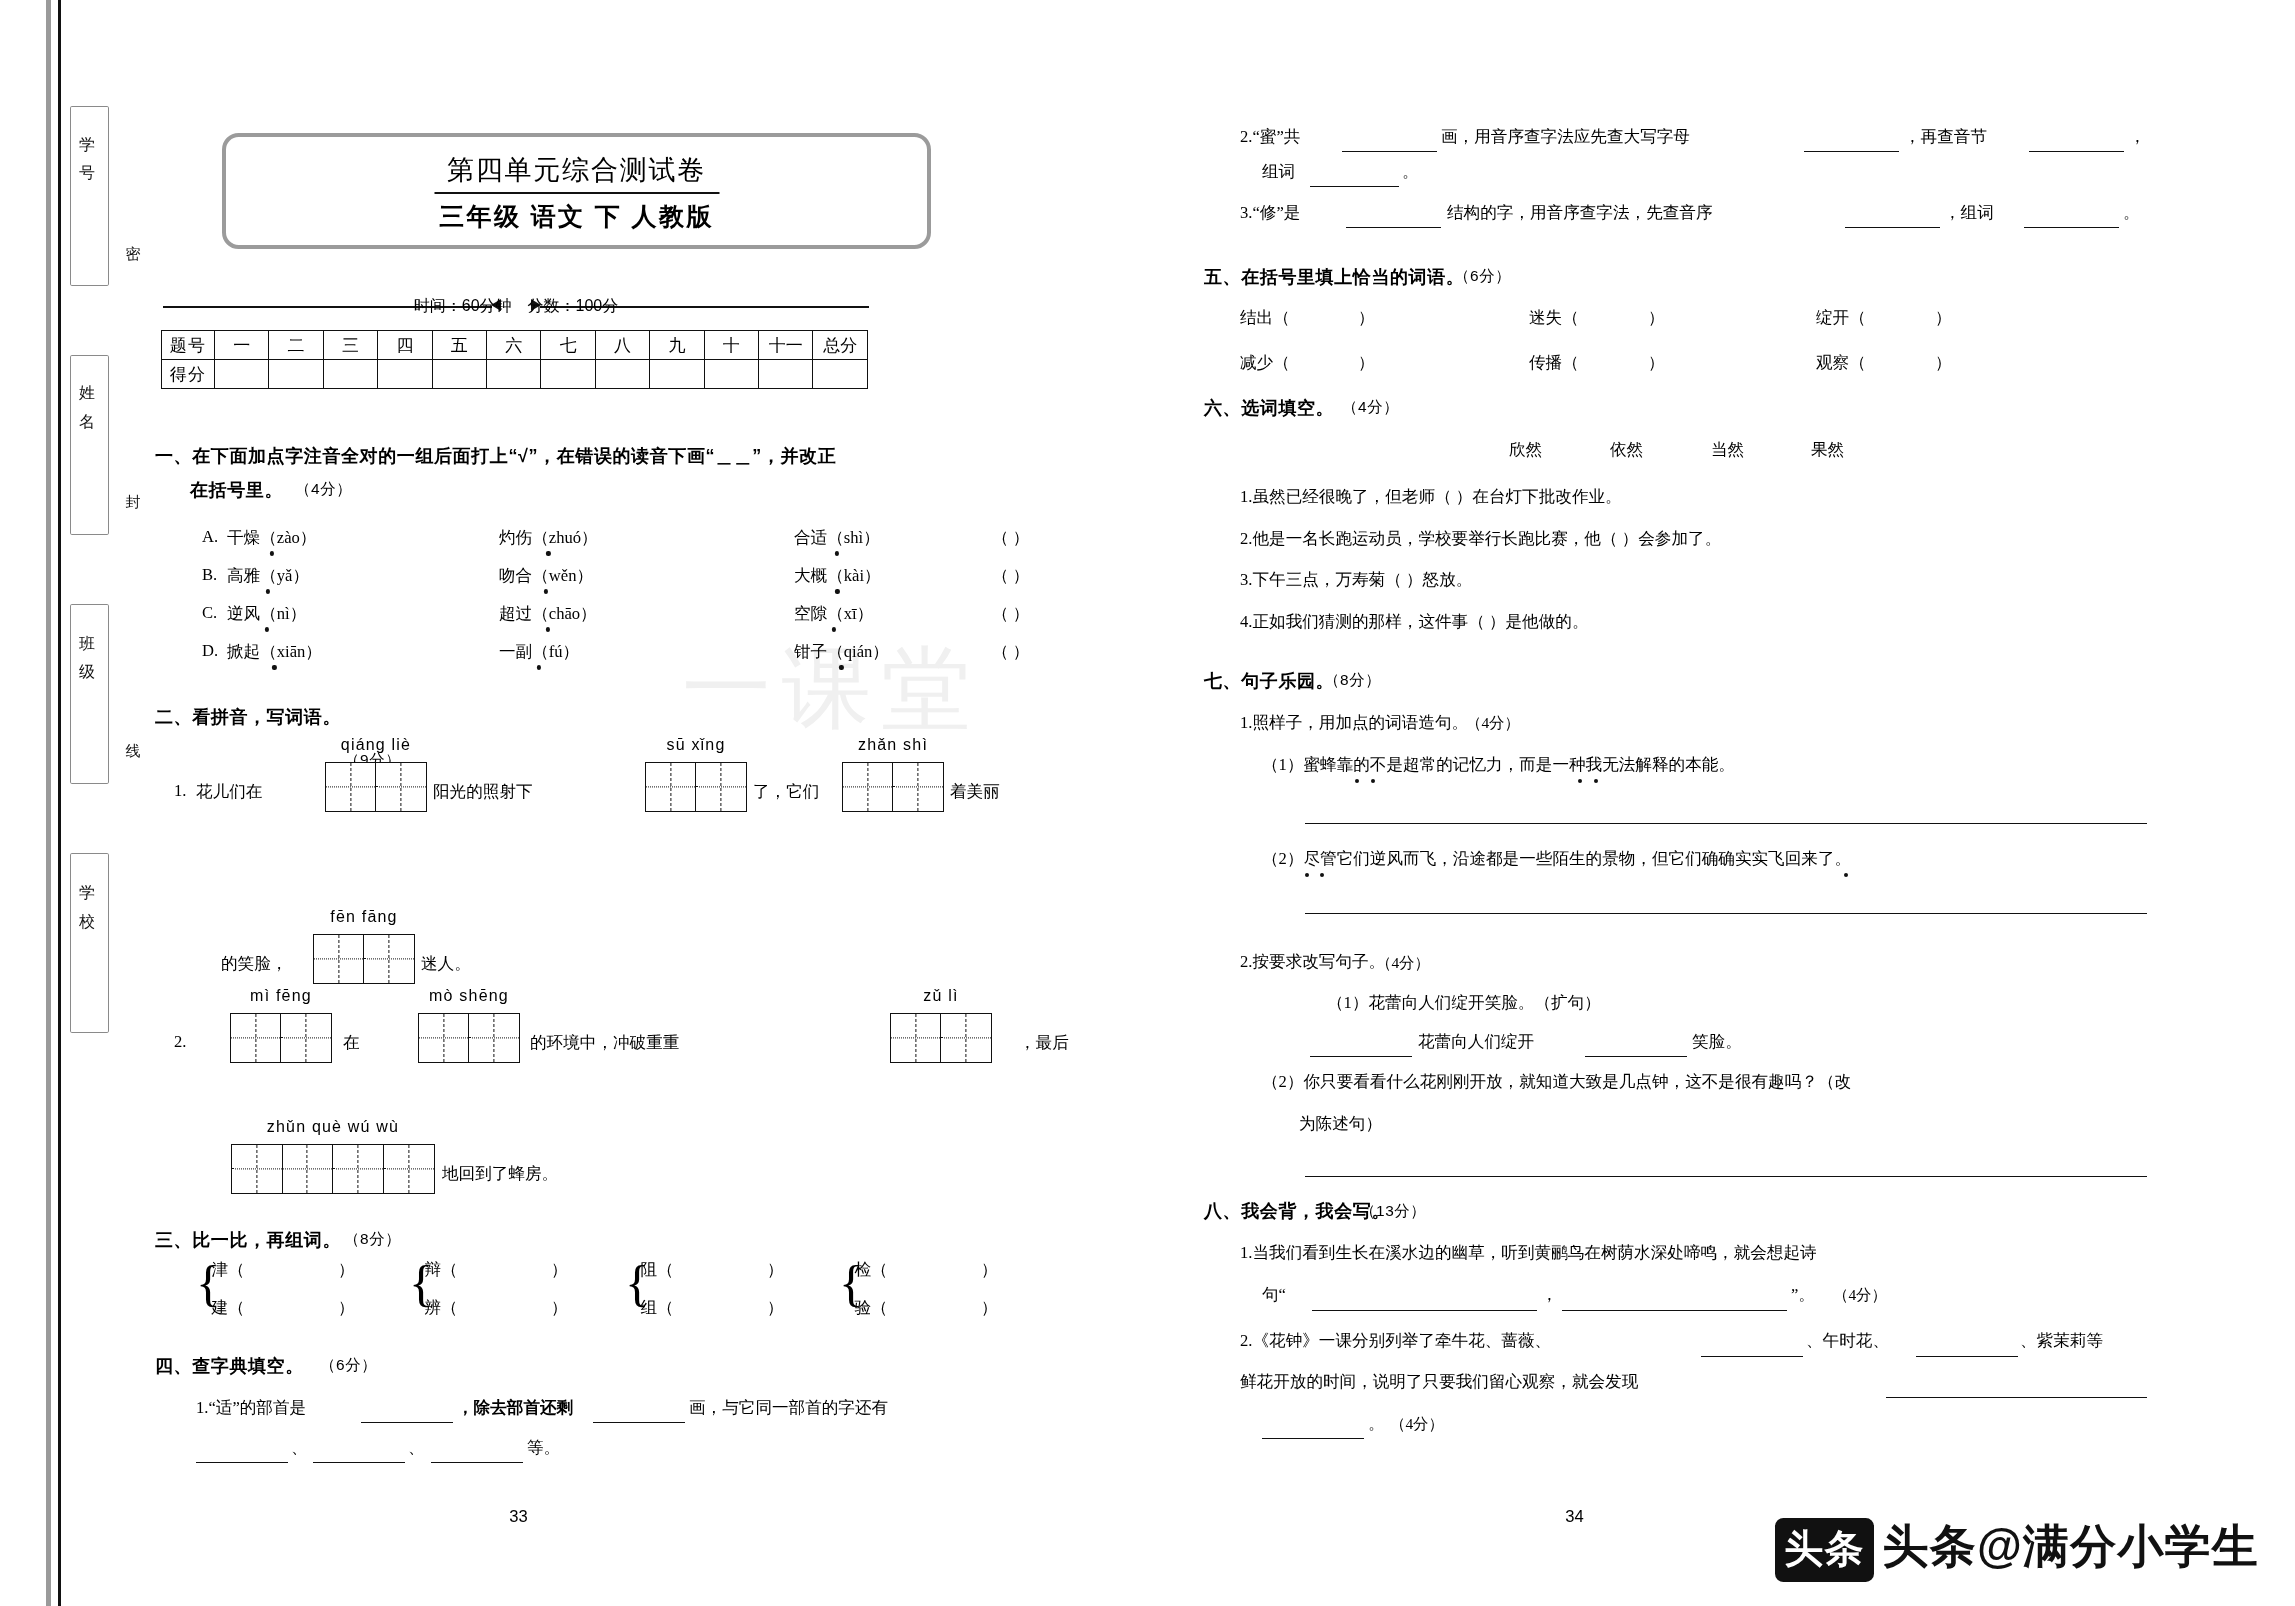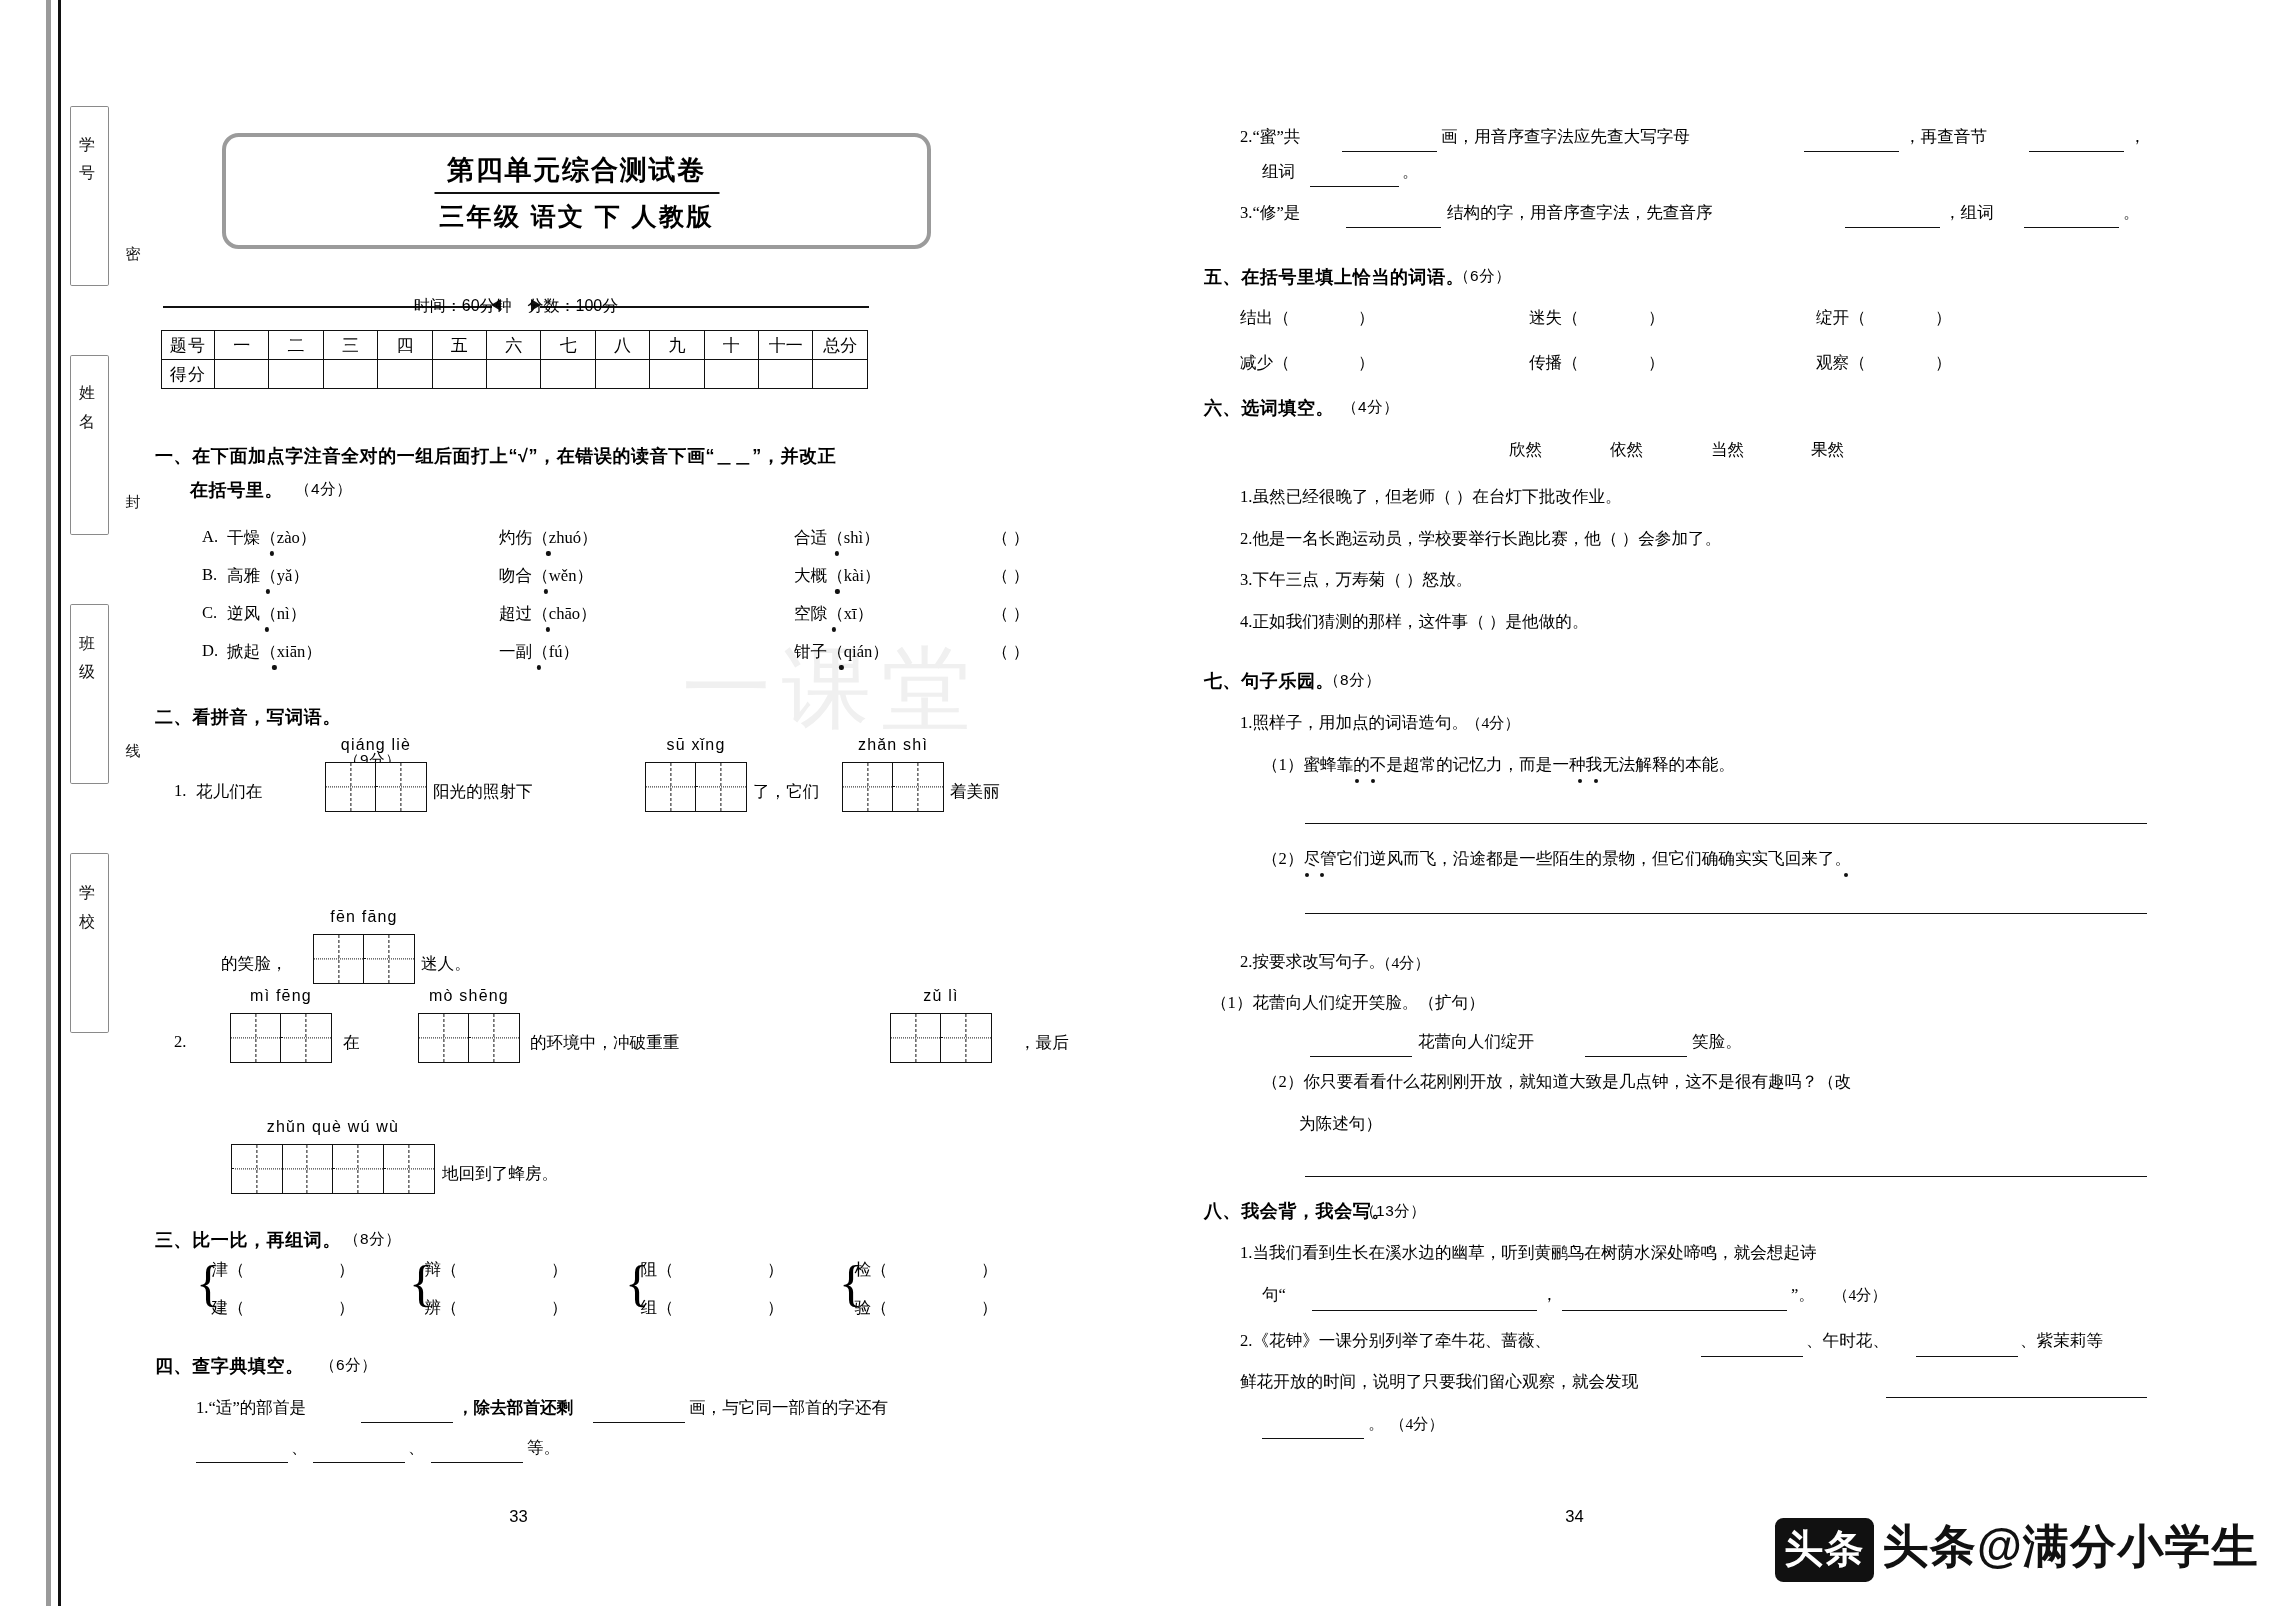--- a/index.html
+++ b/index.html
@@ -44,21 +44,21 @@
   .col-left{left:148px;}
 
   
   .titlebox{
     position:absolute;left:74px;top:133px;width:709px;height:116px;
     border:4.2px solid #9b9b9b;border-radius:16.6px;
     box-sizing:border-box;
   }
   .title-main{
     position:absolute;left:0;right:0;top:15.4px;text-align:center;
-    font-size:27px;font-weight:bold;letter-spacing:1.8px;
+    font-size:27px;font-weight:normal;letter-spacing:1.8px;
     font-family:"Liberation Sans","DejaVu Sans",sans-serif;
   }
   .title-rule{
     position:absolute;left:50%;transform:translateX(-50%);
     top:55px;width:285px;border-top:2.4px solid #111;
   }
   .title-sub{
     position:absolute;left:0;right:0;top:63px;text-align:center;
     font-size:25px;font-weight:bold;letter-spacing:2.4px;
     font-family:"Liberation Sans","DejaVu Sans",sans-serif;
@@ -521,21 +521,21 @@
 
   <div class="txt" style="left:1262px;top:848px;">（2）尽管它们逆风而飞，沿途都是一些陌生的景物，但它们确确实实飞回来了。</div>
   <div style="position:absolute;left:1305px;top:873px;width:4.2px;height:4.2px;border-radius:50%;background:#111;"></div>
   <div style="position:absolute;left:1320px;top:873px;width:4.2px;height:4.2px;border-radius:50%;background:#111;"></div>
   <div style="position:absolute;left:1844px;top:873px;width:4.2px;height:4.2px;border-radius:50%;background:#111;"></div>
   <div class="ans-line" style="left:1305px;top:913px;width:842px;"></div>
 
   <div class="txt" style="left:1240px;top:951px;">2.按要求改写句子。</div>
   <div class="txt pts" style="left:1376px;top:953px;">（4分）</div>
 
-  <div class="txt" style="left:1211px;top:992px;">（1）花蕾向人们绽开笑脸。（扩句）</div>
+  <div class="txt" style="left:1327px;top:992px;">（1）花蕾向人们绽开笑脸。（扩句）</div>
 
   <div class="ans-line" style="left:1310px;top:1056px;width:102px;"></div>
   <div class="txt" style="left:1418px;top:1031px;">花蕾向人们绽开</div>
   <div class="ans-line" style="left:1585px;top:1056px;width:102px;"></div>
   <div class="txt" style="left:1692px;top:1031px;">笑脸。</div>
 
   <div class="txt" style="left:1262px;top:1071px;">（2）你只要看看什么花刚刚开放，就知道大致是几点钟，这不是很有趣吗？（改</div>
   <div class="txt" style="left:1299px;top:1113px;">为陈述句）</div>
   <div class="ans-line" style="left:1305px;top:1176px;width:842px;"></div>
 

